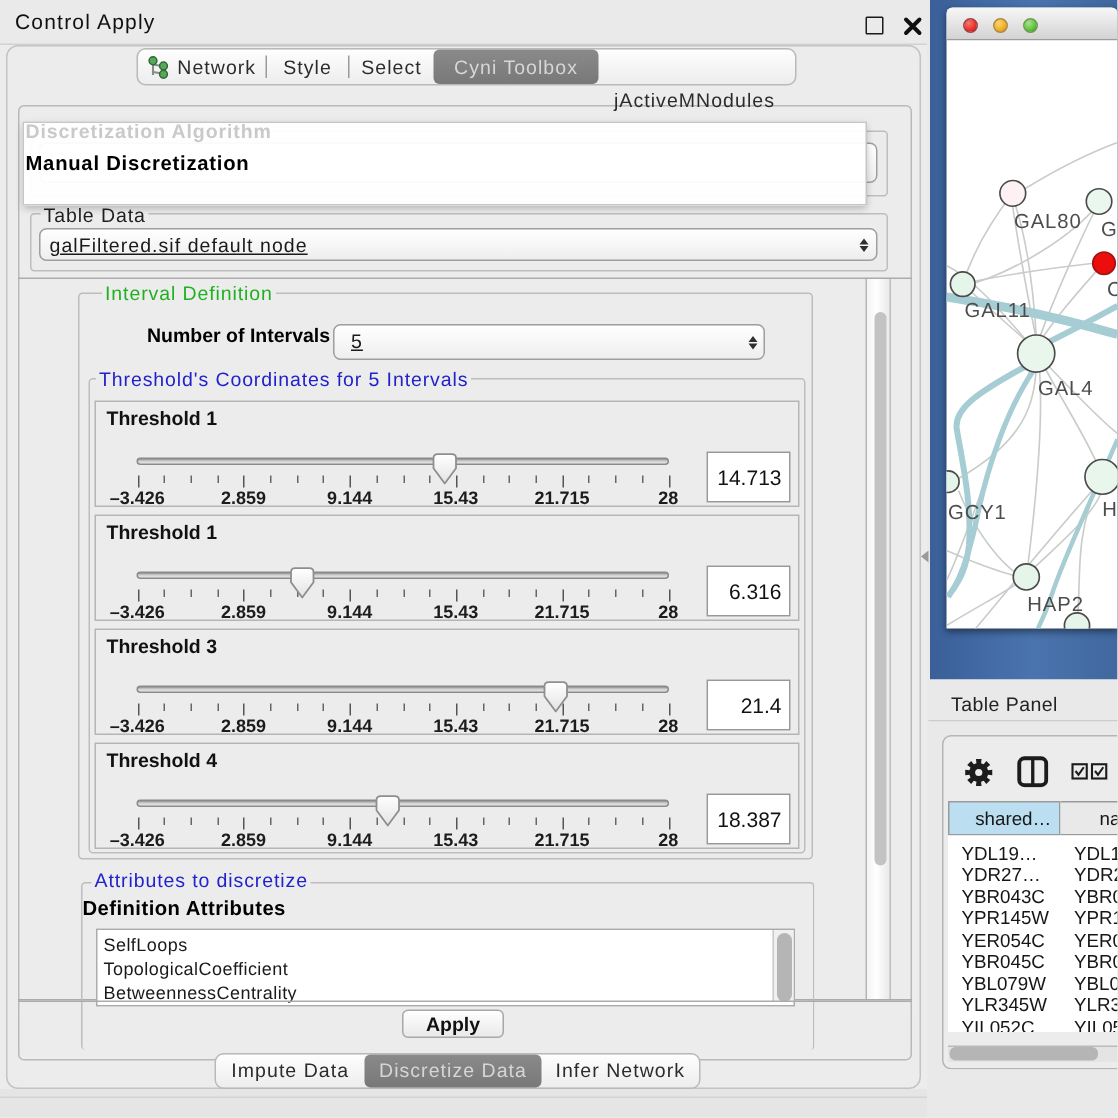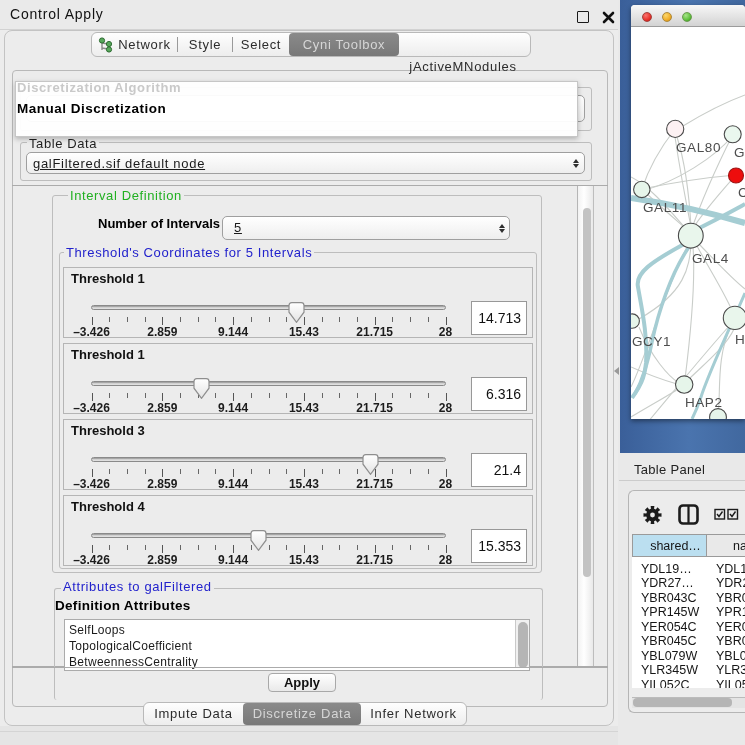--- a/index.html
+++ b/index.html
@@ -261,26 +261,26 @@
       <div class="ticklbl" style="left:381.5px;">28</div>
       <svg style="position:absolute;left:185.5px;top:33.5px;" width="17" height="21" viewBox="0 0 17 21">
         <defs>
           <linearGradient id="gt" x1="0" y1="0" x2="0" y2="1">
             <stop offset="0" stop-color="#ffffff"></stop>
             <stop offset="1" stop-color="#e3e3e3"></stop>
           </linearGradient>
         </defs>
         <path d="M1 3.5 Q1 0.7 3.8 0.7 L13.2 0.7 Q16 0.7 16 3.5 L16 10.2 L8.5 20.3 L1 10.2 Z" fill="url(#gt)" stroke="#8e8e8e" stroke-width="1.2"></path>
       </svg>
-      <div class="vbox">15.353</div>
+      <div class="vbox">18.387</div>
     </div>
   </div>
 
 <div class="group" style="left:54px; top:588px; width:489px; height:112px; border-bottom:none;"></div>
-<div class="gtitle" style="left:61px; top:579px; color:#2222cc;">Attributes to galFiltered</div>
+<div class="gtitle" style="left:61px; top:579px; color:#2222cc;">Attributes to discretize</div>
 <div class="abs bold" style="left:55px; top:598px; font-size:13.5px; letter-spacing:.3px;">Definition Attributes</div>
 <div class="abs" id="numlist">
   <div style="padding:2px 0 0 4px; line-height:16px; letter-spacing:.3px;">SelfLoops<br>TopologicalCoefficient<br>BetweennessCentrality</div>
   <div class="abs" style="left:450px; top:0px; width:15px; height:48px; background:#f0f0f0; border-left:1px solid #c9c9c9;"></div>
   <div class="abs" style="left:453px; top:2px; width:10px; height:46px; background:#b5b5b5; border-radius:5px;"></div>
 </div>
 <div class="abs" style="left:12px;top:667px;width:596px;height:1px;background:#ababab;"></div>
 
 <div class="abs" id="applybtn">Apply</div>
 

